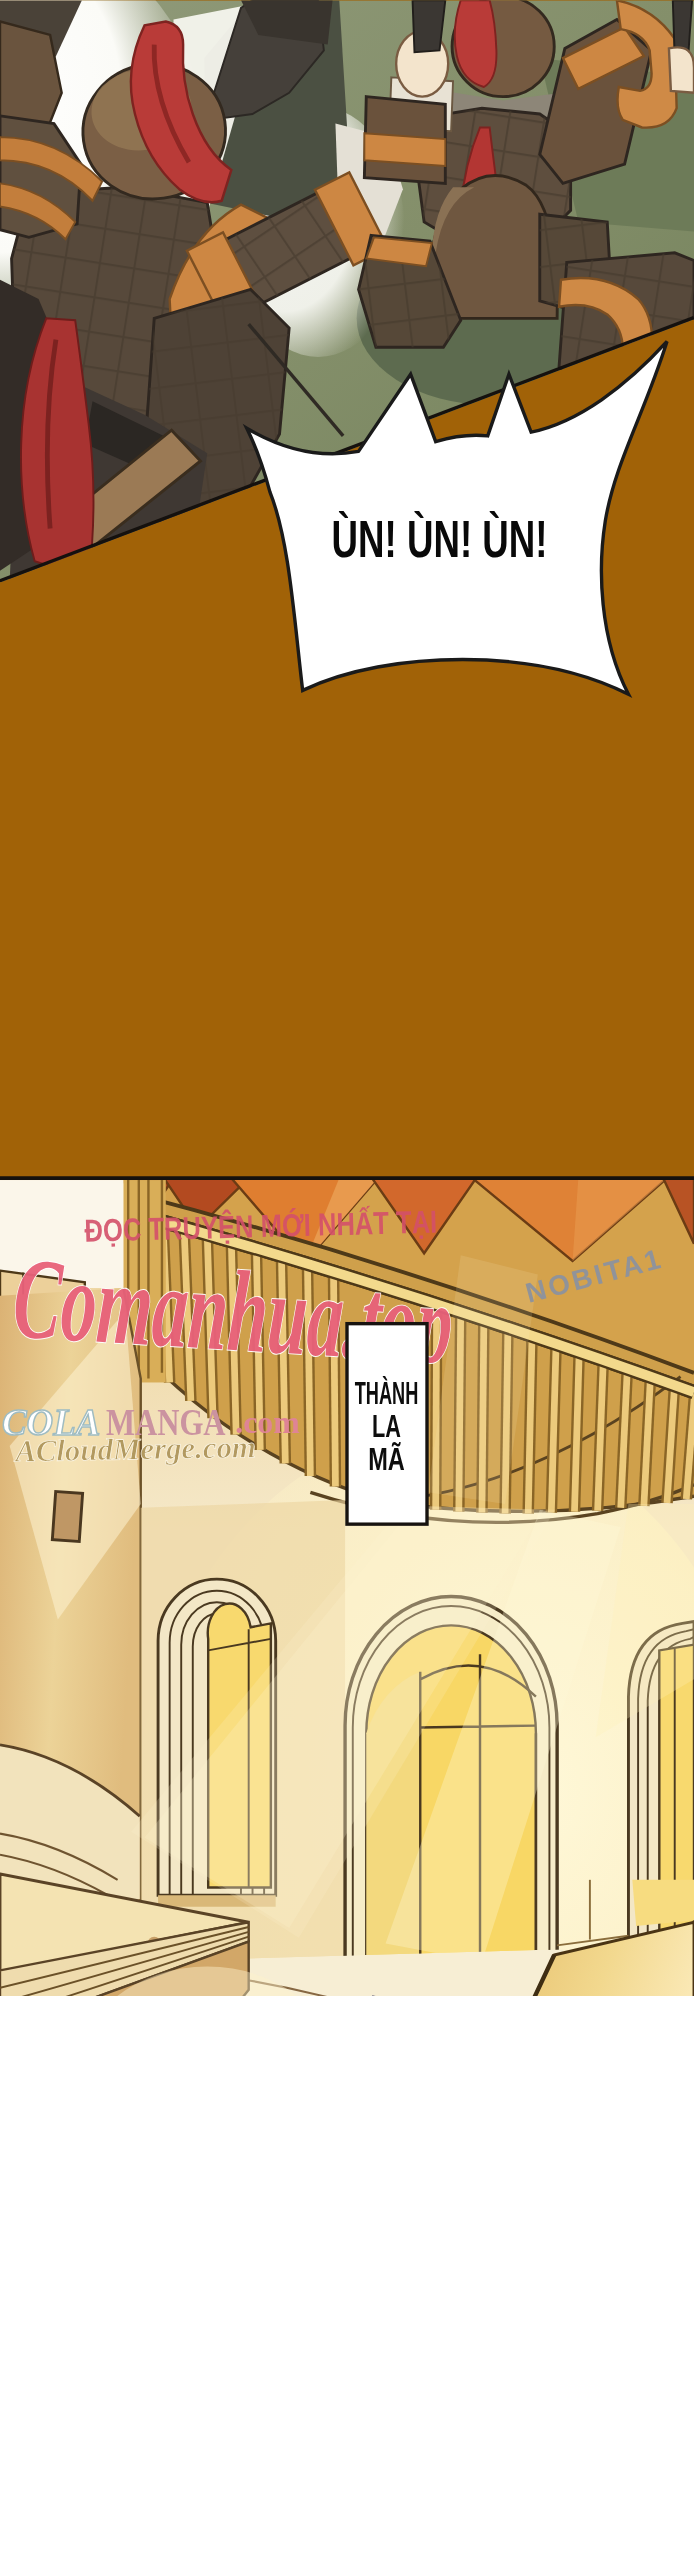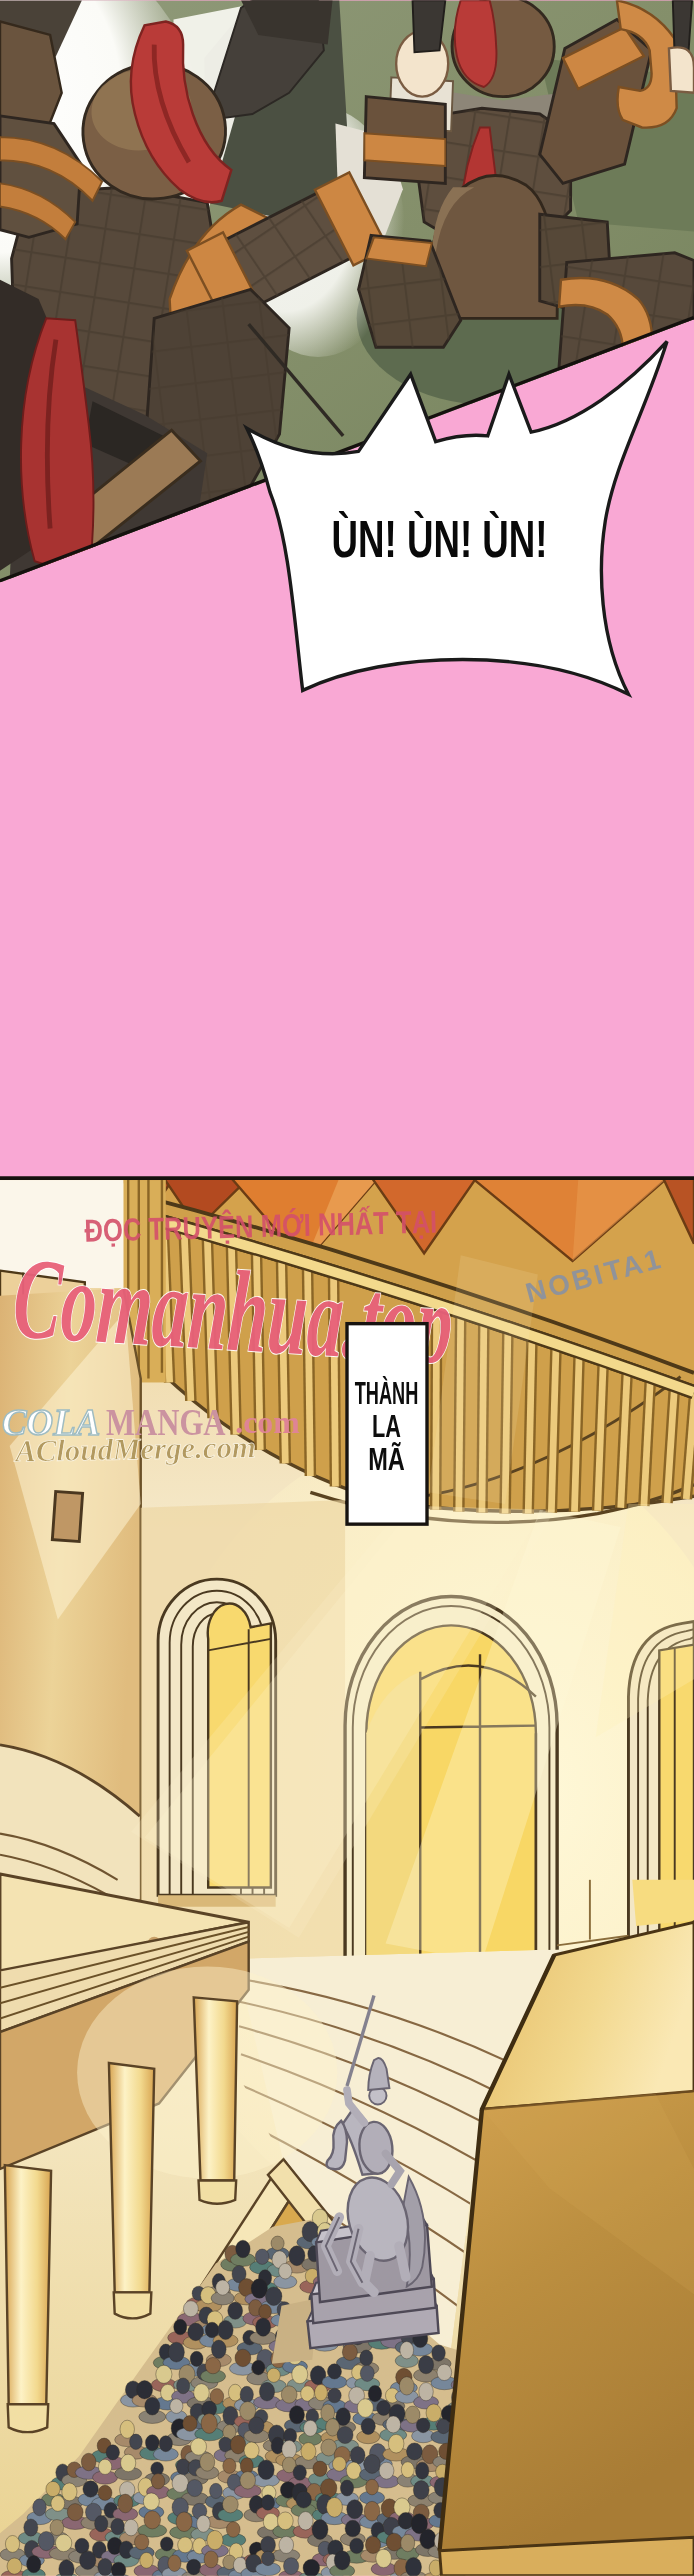--- a/index.html
+++ b/index.html
@@ -1,14 +1,14 @@
 <!DOCTYPE html>
 <html><head><meta charset="utf-8"><style>
 html,body{margin:0;padding:0;background:#fff}
-#page{position:relative;width:694px;height:2576px;background:#f9a8d4;overflow:hidden;font-family:"Liberation Sans",sans-serif}
+#page{position:relative;width:694px;height:1996px;background:#a16207;overflow:hidden;font-family:"Liberation Sans",sans-serif}
 </style></head>
 <body>
 <div id="page">
 <svg width="694" height="2576" viewBox="0 0 720 2672">
 <defs>
 <linearGradient id="gbg" x1="0" y1="0" x2="1" y2="1">
  <stop offset="0" stop-color="#909a7a"></stop>
           <stop offset="0.5" stop-color="#848f6a"></stop>
           <stop offset="1" stop-color="#72805a"></stop>
 </linearGradient>

